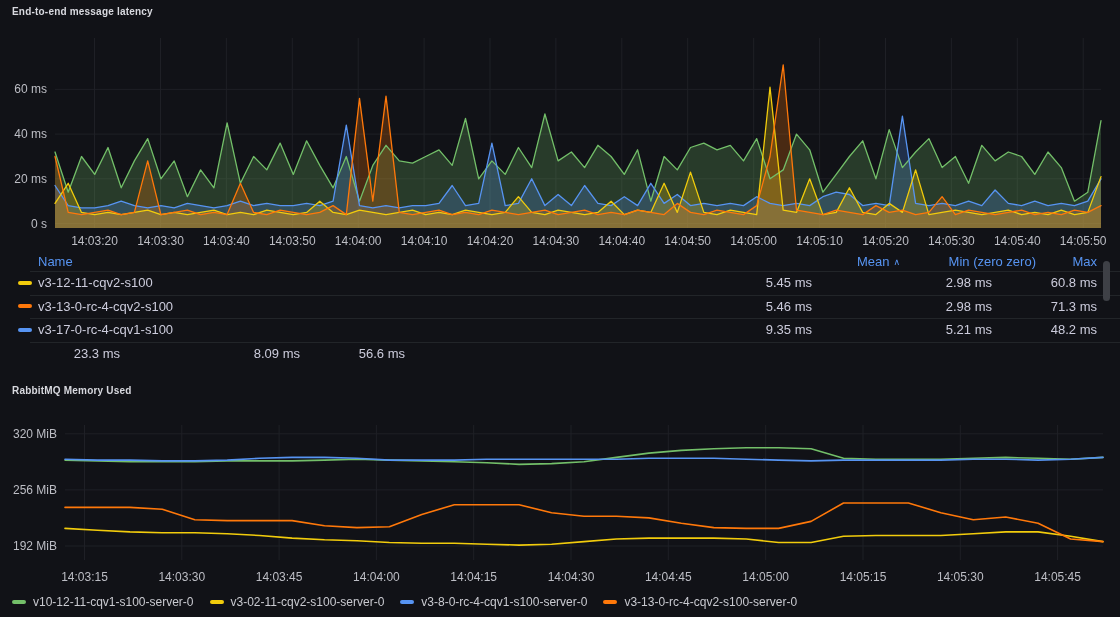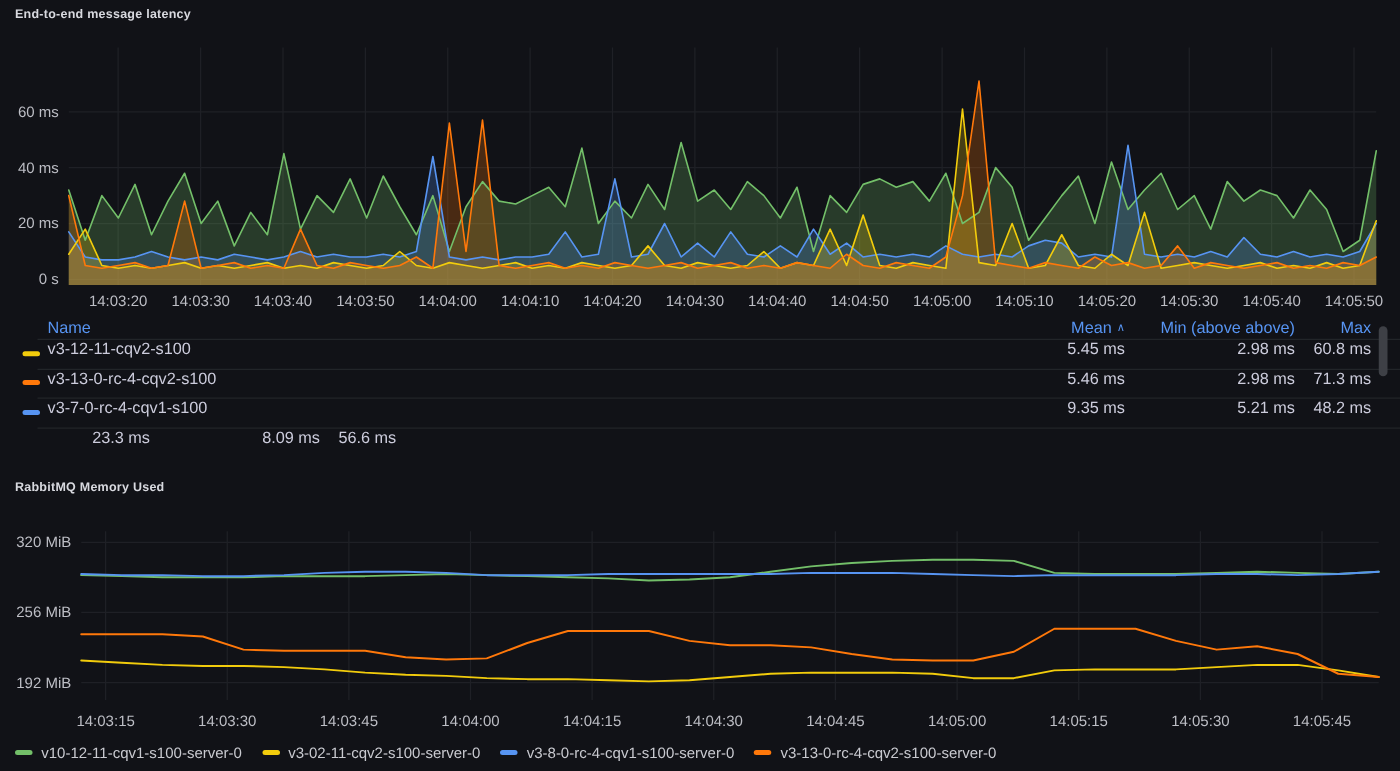--- a/index.html
+++ b/index.html
@@ -5,21 +5,21 @@
   html,body{margin:0;padding:0;background:#111217;}
   .page{position:relative;width:1120px;height:617px;background:#111217;overflow:hidden;
         font-family:"Liberation Sans",sans-serif;color:#ccccdc;}
   .panel-title{position:absolute;left:12px;font-size:10px;font-weight:700;color:#d8d9df;letter-spacing:.2px;cursor:pointer;}
   svg{position:absolute;left:0;}
   svg text{font-family:"Liberation Sans",sans-serif;font-size:12px;fill:#bdbec5;}
 
   
   .lt{position:absolute;left:0;top:252px;width:1120px;font-size:13px;}
   .lt-head{display:flex;height:19px;align-items:center;color:#5794F2;font-weight:500;}
-  .lt-row{display:flex;height:23.5px;position:relative;cursor:pointer;}
+  .lt-row{display:flex;height:23.5px;align-items:center;position:relative;cursor:pointer;gap:44px;}
   .lt-row::before{content:"";position:absolute;left:30px;right:0;top:0;height:1px;background:#222529;}
   .c-name{flex:1;padding-left:38px;position:relative;white-space:nowrap;overflow:hidden;}
   .c-mean{width:120px;text-align:right;}
   .c-min{width:136px;text-align:right;}
   .c-max{width:61px;text-align:right;margin-right:23px;}
   .swatch{position:absolute;left:18px;top:50%;margin-top:-2px;width:14px;height:4px;border-radius:2px;}
   .sort-caret{font-size:9px;margin-left:4px;vertical-align:1px;}
 
   
   .lg2{position:absolute;left:12px;top:595px;display:flex;gap:16px;align-items:center;
@@ -88,38 +88,38 @@
     </svg>
 
   <div class="lt">
     <div class="lt-head">
       <div class="c-name" style="padding-left:38px">
         <span>Name</span>
       </div>
       <div class="c-mean">
         <span>Mean</span><span class="sort-caret">∧</span>
       </div>
-      <div class="c-min">Min (above above)</div>
+      <div class="c-min">Min (zero zero)</div>
       <div class="c-max">Max</div>
     </div>
 
     <div class="lt-row">
       <div class="c-name"><i class="swatch" style="background: rgb(242, 204, 12);"></i><span>v3-12-11-cqv2-s100</span></div>
       <div class="c-mean">5.45 ms</div>
       <div class="c-min">2.98 ms</div>
       <div class="c-max">60.8 ms</div>
     </div>
     <div class="lt-row">
       <div class="c-name"><i class="swatch" style="background: rgb(255, 120, 10);"></i><span>v3-13-0-rc-4-cqv2-s100</span></div>
       <div class="c-mean">5.46 ms</div>
       <div class="c-min">2.98 ms</div>
       <div class="c-max">71.3 ms</div>
     </div>
     <div class="lt-row">
-      <div class="c-name"><i class="swatch" style="background: rgb(87, 148, 242);"></i><span>v3-7-0-rc-4-cqv1-s100</span></div>
+      <div class="c-name"><i class="swatch" style="background: rgb(87, 148, 242);"></i><span>v3-17-0-rc-4-cqv1-s100</span></div>
       <div class="c-mean">9.35 ms</div>
       <div class="c-min">5.21 ms</div>
       <div class="c-max">48.2 ms</div>
     </div>
     <div class="lt-row">
       <div class="c-mean">23.3 ms</div>
       <div class="c-min">8.09 ms</div>
       <div class="c-max">56.6 ms</div>
     </div>
   </div>

